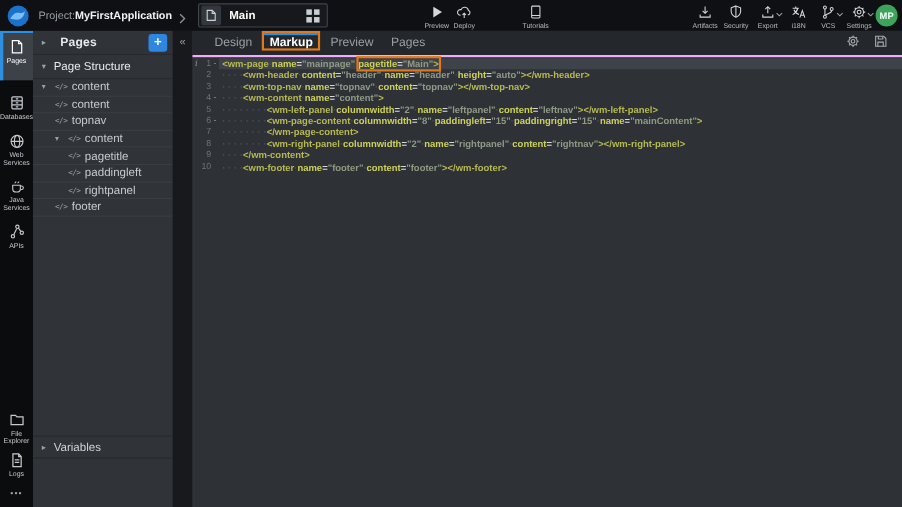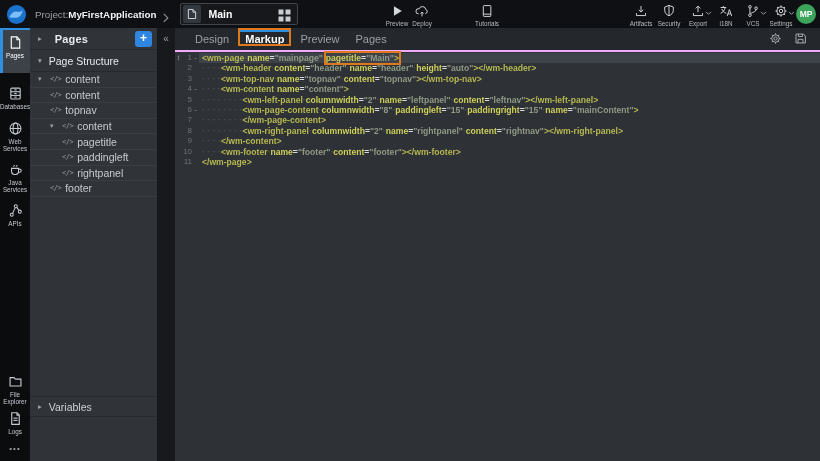--- a/index.html
+++ b/index.html
@@ -352,15 +352,14 @@
       <div class="code-row cur"><span class="gutter"><span class="ginfo">i</span><span class="gnum">1</span><span class="gfold">-</span></span><span class="line-text"><span class="t">&lt;wm-page</span><span class="w">·</span><span class="a">name</span><span class="e">=</span><span class="q">"mainpage"</span><span class="w">·</span><span class="annot"><span class="a">pagetitle</span><span class="e">=</span><span class="q">"Main"</span><span class="t">&gt;</span></span></span></div>
       <div class="code-row"><span class="gutter"><span class="ginfo"></span><span class="gnum">2</span><span class="gfold"></span></span><span class="line-text"><span class="w">····</span><span class="t">&lt;wm-header</span><span class="w">·</span><span class="a">content</span><span class="e">=</span><span class="q">"header"</span><span class="w">·</span><span class="a">name</span><span class="e">=</span><span class="q">"header"</span><span class="w">·</span><span class="a">height</span><span class="e">=</span><span class="q">"auto"</span><span class="t">&gt;</span><span class="t">&lt;/wm-header</span><span class="t">&gt;</span></span></div>
       <div class="code-row"><span class="gutter"><span class="ginfo"></span><span class="gnum">3</span><span class="gfold"></span></span><span class="line-text"><span class="w">····</span><span class="t">&lt;wm-top-nav</span><span class="w">·</span><span class="a">name</span><span class="e">=</span><span class="q">"topnav"</span><span class="w">·</span><span class="a">content</span><span class="e">=</span><span class="q">"topnav"</span><span class="t">&gt;</span><span class="t">&lt;/wm-top-nav</span><span class="t">&gt;</span></span></div>
       <div class="code-row"><span class="gutter"><span class="ginfo"></span><span class="gnum">4</span><span class="gfold">-</span></span><span class="line-text"><span class="w">····</span><span class="t">&lt;wm-content</span><span class="w">·</span><span class="a">name</span><span class="e">=</span><span class="q">"content"</span><span class="t">&gt;</span></span></div>
       <div class="code-row"><span class="gutter"><span class="ginfo"></span><span class="gnum">5</span><span class="gfold"></span></span><span class="line-text"><span class="w">········</span><span class="t">&lt;wm-left-panel</span><span class="w">·</span><span class="a">columnwidth</span><span class="e">=</span><span class="q">"2"</span><span class="w">·</span><span class="a">name</span><span class="e">=</span><span class="q">"leftpanel"</span><span class="w">·</span><span class="a">content</span><span class="e">=</span><span class="q">"leftnav"</span><span class="t">&gt;</span><span class="t">&lt;/wm-left-panel</span><span class="t">&gt;</span></span></div>
       <div class="code-row"><span class="gutter"><span class="ginfo"></span><span class="gnum">6</span><span class="gfold">-</span></span><span class="line-text"><span class="w">········</span><span class="t">&lt;wm-page-content</span><span class="w">·</span><span class="a">columnwidth</span><span class="e">=</span><span class="q">"8"</span><span class="w">·</span><span class="a">paddingleft</span><span class="e">=</span><span class="q">"15"</span><span class="w">·</span><span class="a">paddingright</span><span class="e">=</span><span class="q">"15"</span><span class="w">·</span><span class="a">name</span><span class="e">=</span><span class="q">"mainContent"</span><span class="t">&gt;</span></span></div>
       <div class="code-row"><span class="gutter"><span class="ginfo"></span><span class="gnum">7</span><span class="gfold"></span></span><span class="line-text"><span class="w">········</span><span class="t">&lt;/wm-page-content</span><span class="t">&gt;</span></span></div>
       <div class="code-row"><span class="gutter"><span class="ginfo"></span><span class="gnum">8</span><span class="gfold"></span></span><span class="line-text"><span class="w">········</span><span class="t">&lt;wm-right-panel</span><span class="w">·</span><span class="a">columnwidth</span><span class="e">=</span><span class="q">"2"</span><span class="w">·</span><span class="a">name</span><span class="e">=</span><span class="q">"rightpanel"</span><span class="w">·</span><span class="a">content</span><span class="e">=</span><span class="q">"rightnav"</span><span class="t">&gt;</span><span class="t">&lt;/wm-right-panel</span><span class="t">&gt;</span></span></div>
       <div class="code-row"><span class="gutter"><span class="ginfo"></span><span class="gnum">9</span><span class="gfold"></span></span><span class="line-text"><span class="w">····</span><span class="t">&lt;/wm-content</span><span class="t">&gt;</span></span></div>
       <div class="code-row"><span class="gutter"><span class="ginfo"></span><span class="gnum">10</span><span class="gfold"></span></span><span class="line-text"><span class="w">····</span><span class="t">&lt;wm-footer</span><span class="w">·</span><span class="a">name</span><span class="e">=</span><span class="q">"footer"</span><span class="w">·</span><span class="a">content</span><span class="e">=</span><span class="q">"footer"</span><span class="t">&gt;</span><span class="t">&lt;/wm-footer</span><span class="t">&gt;</span></span></div>
-      <div class="code-row"><span class="gutter"><span class="ginfo"></span><span class="gnum">11</span><span class="gfold"></span></span><span class="line-text"><span class="t">&lt;/wm-page</span><span class="t">&gt;</span></span></div>
     </div>
 </div>
 
 </body></html>

